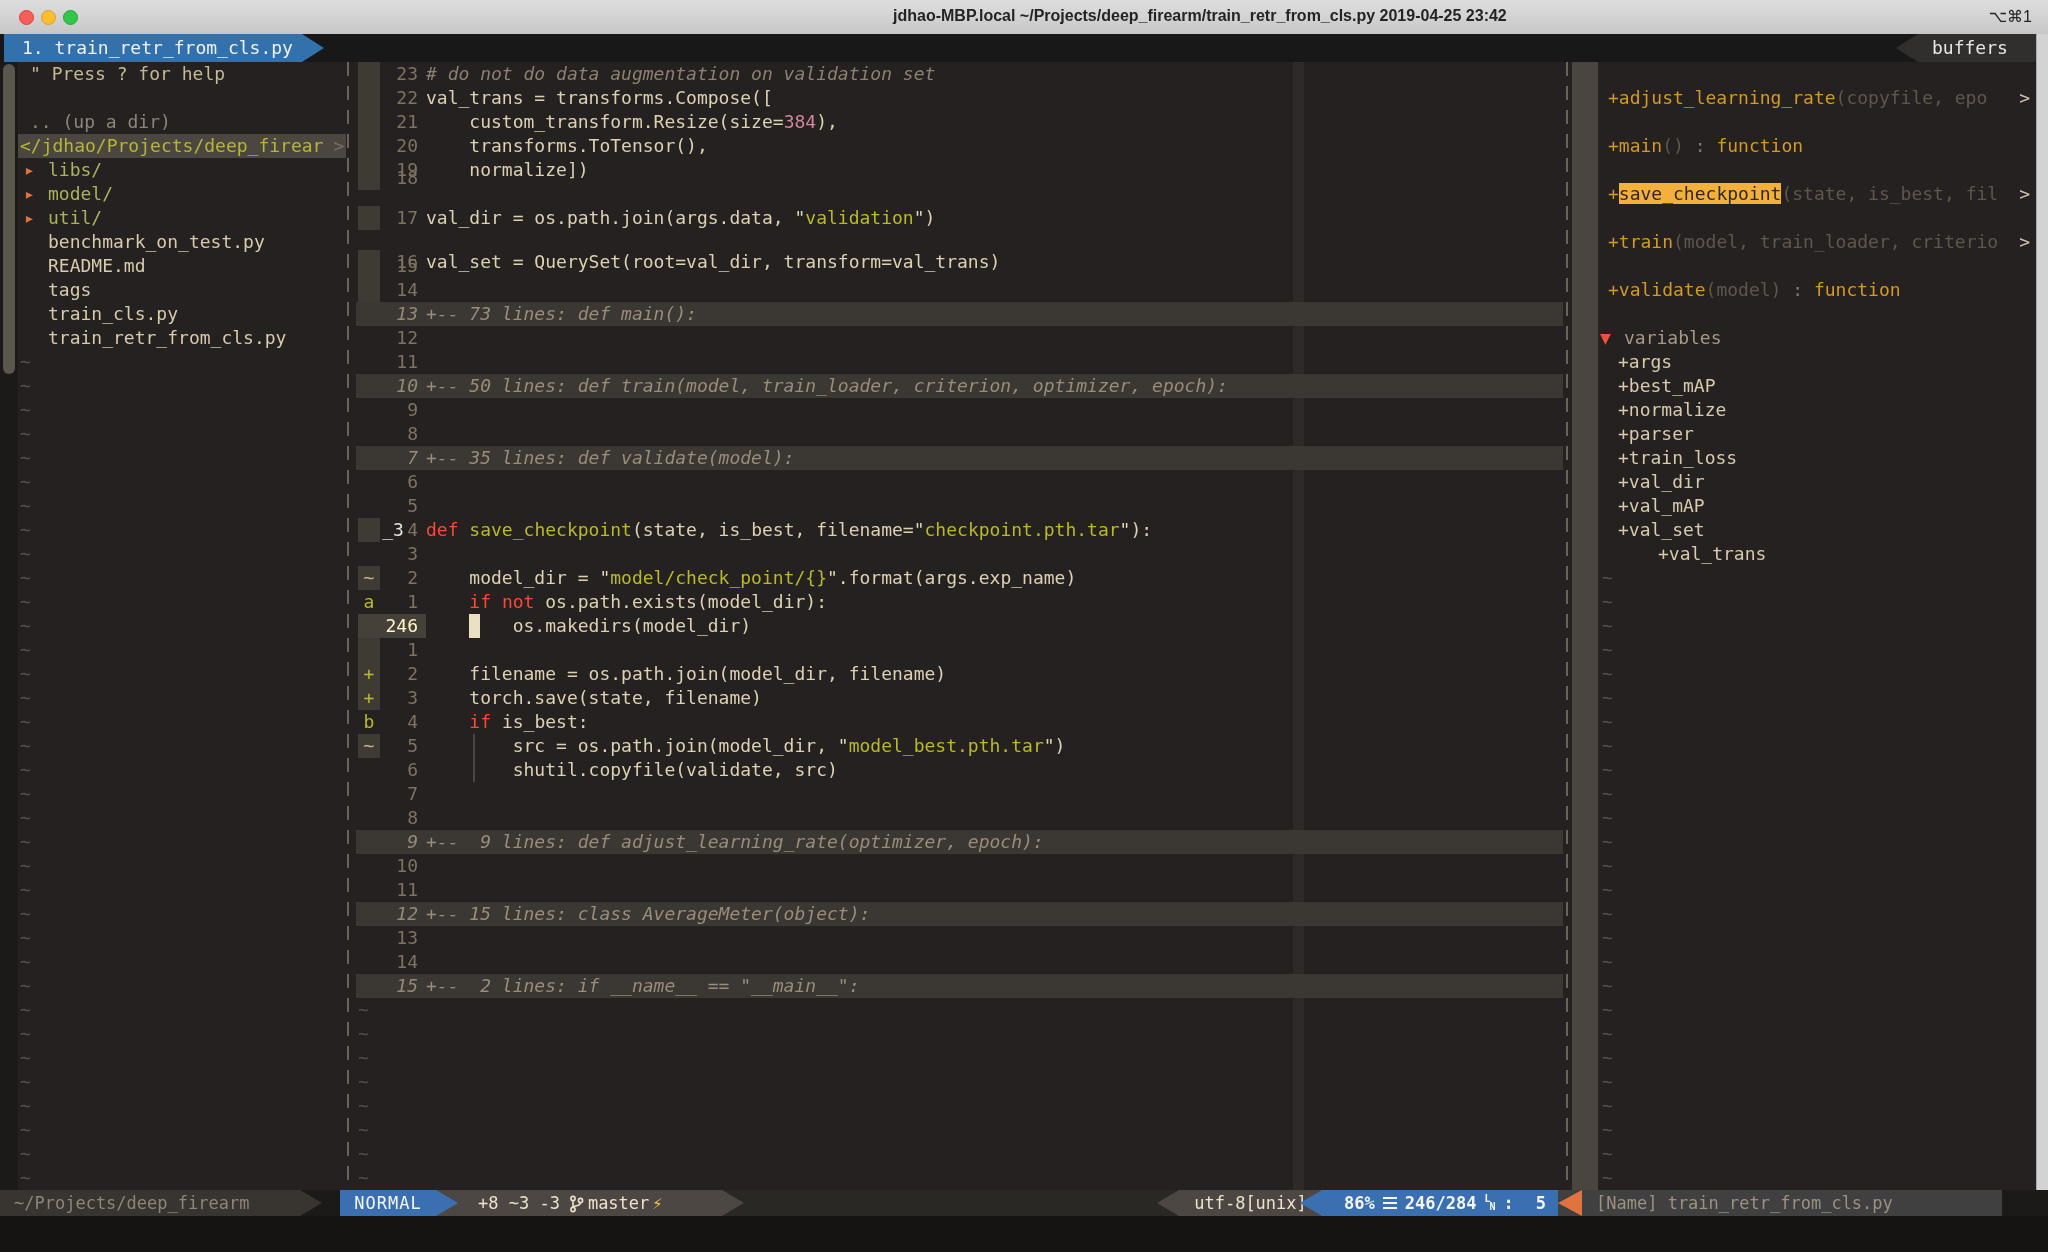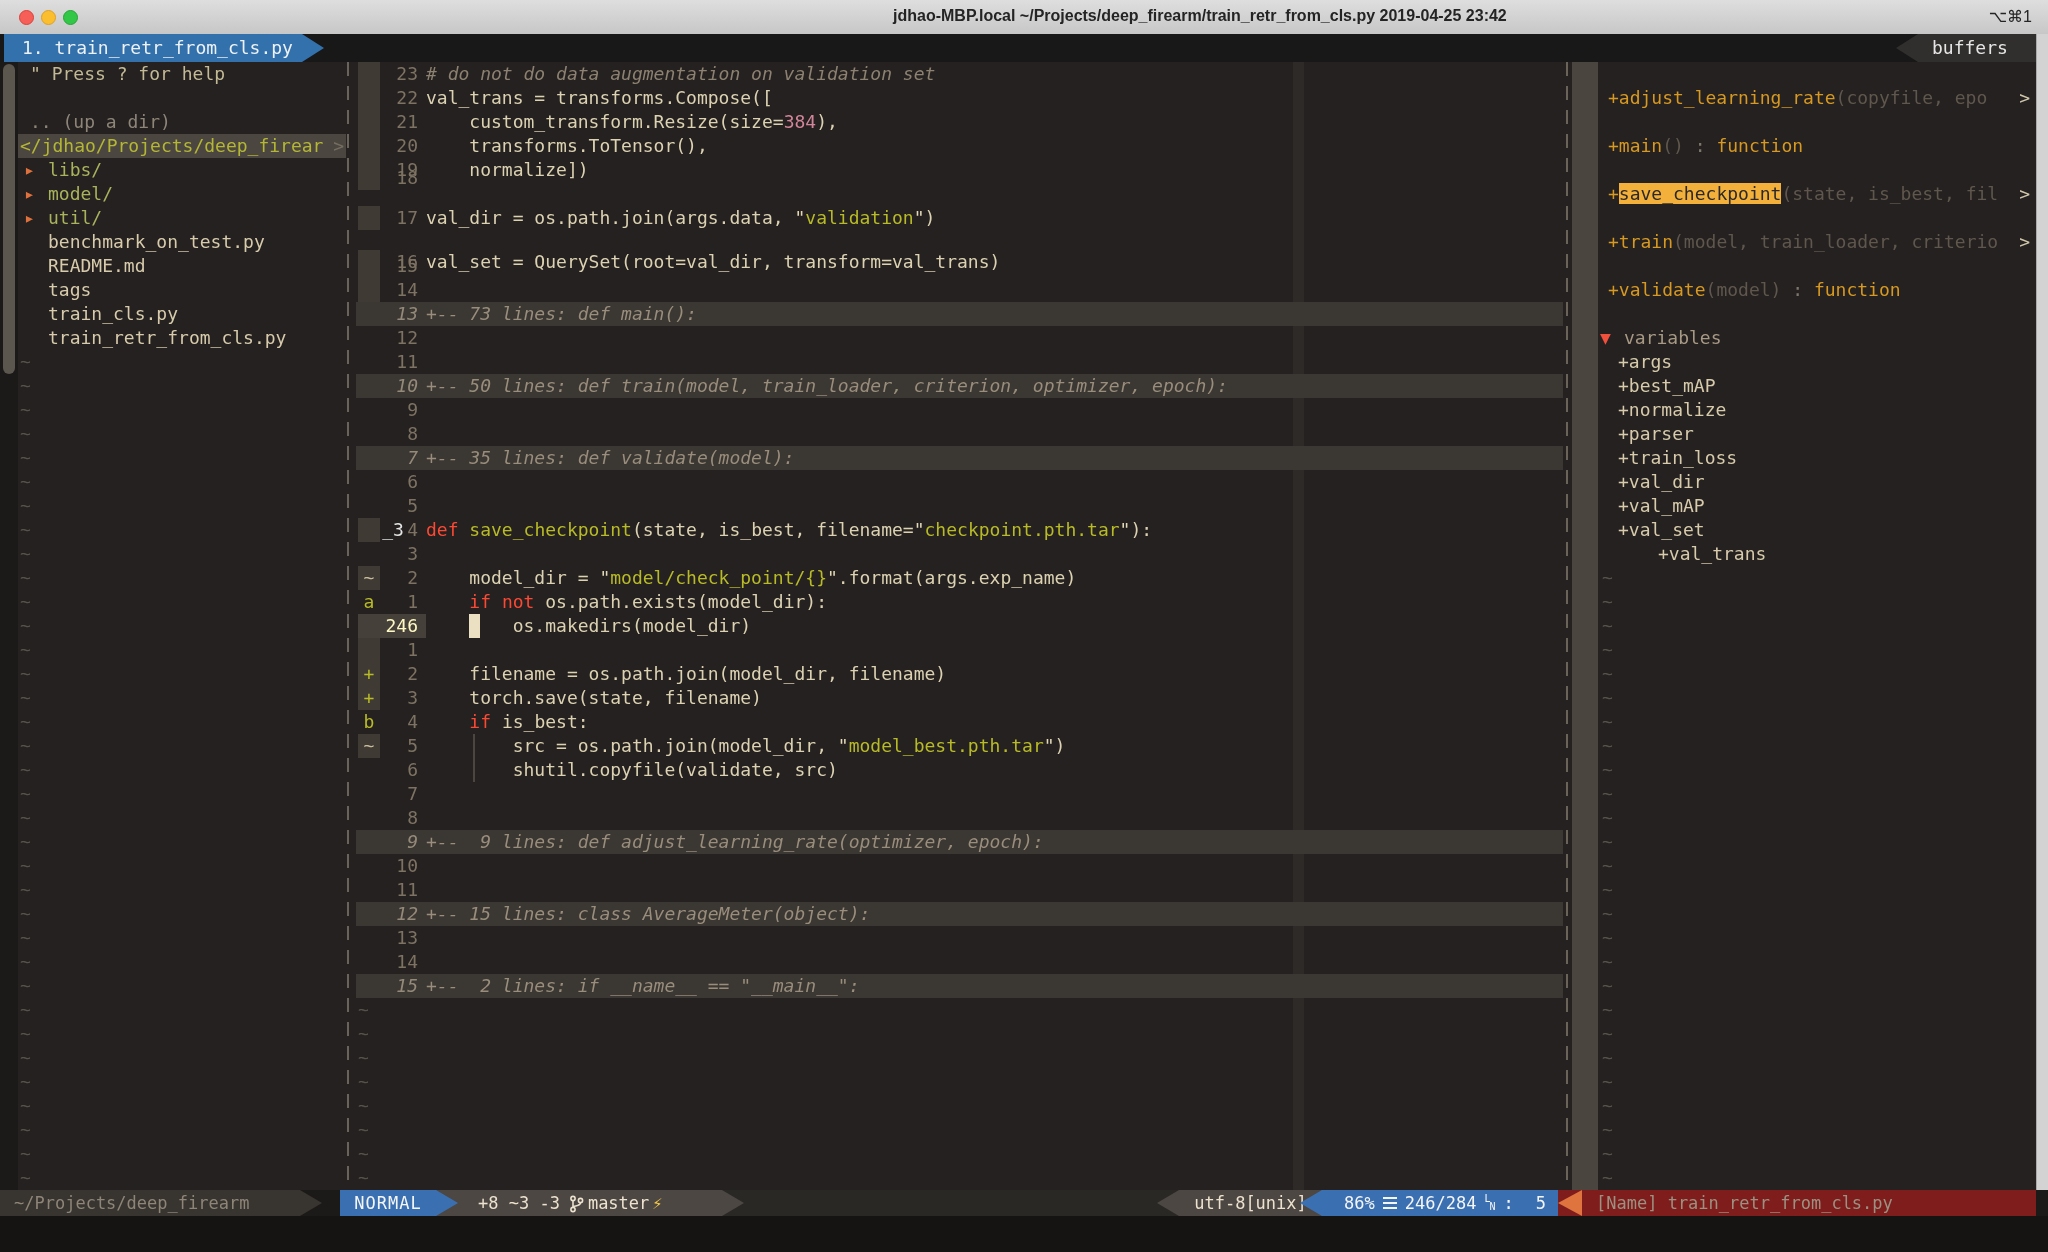--- a/index.html
+++ b/index.html
@@ -100,26 +100,26 @@
   #sl-norm{left:340px;width:96px;background:#3a70b2;color:#f5f5f5;text-align:center;letter-spacing:1px;}
   #sl-tri2{left:436px;width:22px;background:#3a70b2;clip-path:polygon(0 0,100% 50%,0 100%);}
   #sl-mid-content{position:absolute;left:42px;top:0;display:flex;align-items:center;height:26px;gap:9px;}
   #sl-file{left:722px;width:457px;background:#2a2825;color:#8d8578;}
   #sl-tri3{left:722px;width:22px;background:#4c4742;clip-path:polygon(0 0,100% 50%,0 100%);}
   #sl-filename{position:absolute;left:34px;}
   #sl-filetype{position:absolute;left:353px;}
   #sl-tri4{left:1157px;width:22px;background:#4c4742;clip-path:polygon(100% 0,0 50%,100% 100%);}
   #sl-enc{left:1179px;width:143px;background:#4c4742;color:#ece2cf;text-align:center;}
   #sl-tri5{left:1300px;width:22px;background:#3a70b2;clip-path:polygon(100% 0,0 50%,100% 100%);}
-  #sl-pos{left:1322px;width:236px;background:#3a70b2;color:#f5f5f5;}
+  #sl-pos{left:1322px;width:236px;background:#3a70b2;color:#f5f5f5;font-weight:bold;}
   #sl-pos-content{position:absolute;left:22px;top:0;display:flex;align-items:center;height:26px;gap:8px;}
   .burger{display:inline-block;width:14px;height:2px;background:#f5f5f5;box-shadow:0 5px 0 #f5f5f5,0 10px 0 #f5f5f5;margin-top:-10px;}
   .ln-glyph{display:inline-flex;flex-direction:column;font-size:10px;line-height:8px;font-style:italic;}
   .ln-glyph i{font-style:normal;} .ln-glyph i:last-child{margin-left:5px;}
-  #sl-name{left:1558px;width:478px;background:#7f1d1d;color:#9c9180;}
+  #sl-name{left:1558px;width:444px;background:#404040;color:#9c9180;}
   #sl-tri6{left:1558px;width:24px;background:#e0743e;clip-path:polygon(100% 0,0 50%,100% 100%);}
   #sl-name span{margin-left:38px;}
   .bolt{color:#f6c84a;}
 
   #cmdline{position:absolute;left:0;top:1216px;width:2048px;height:36px;background:#151413;}
 </style>
 </head>
 <body>
 
 <div id="app">

